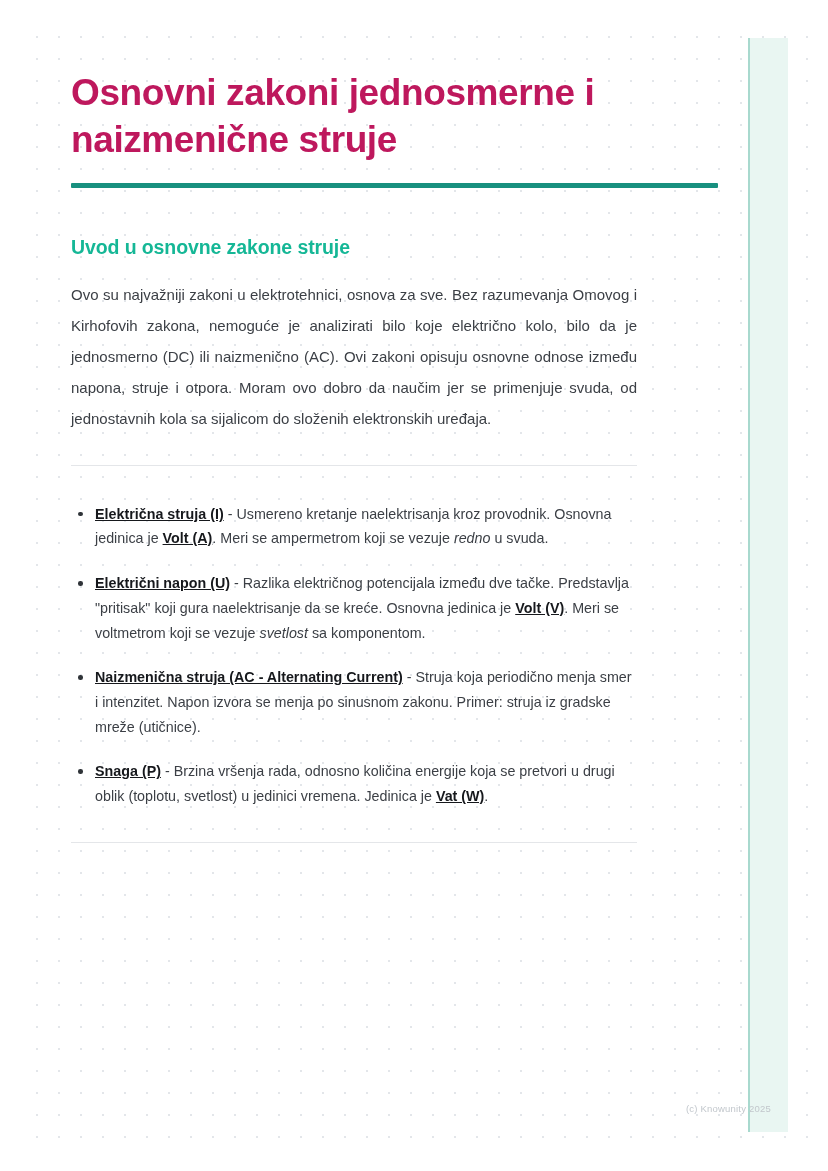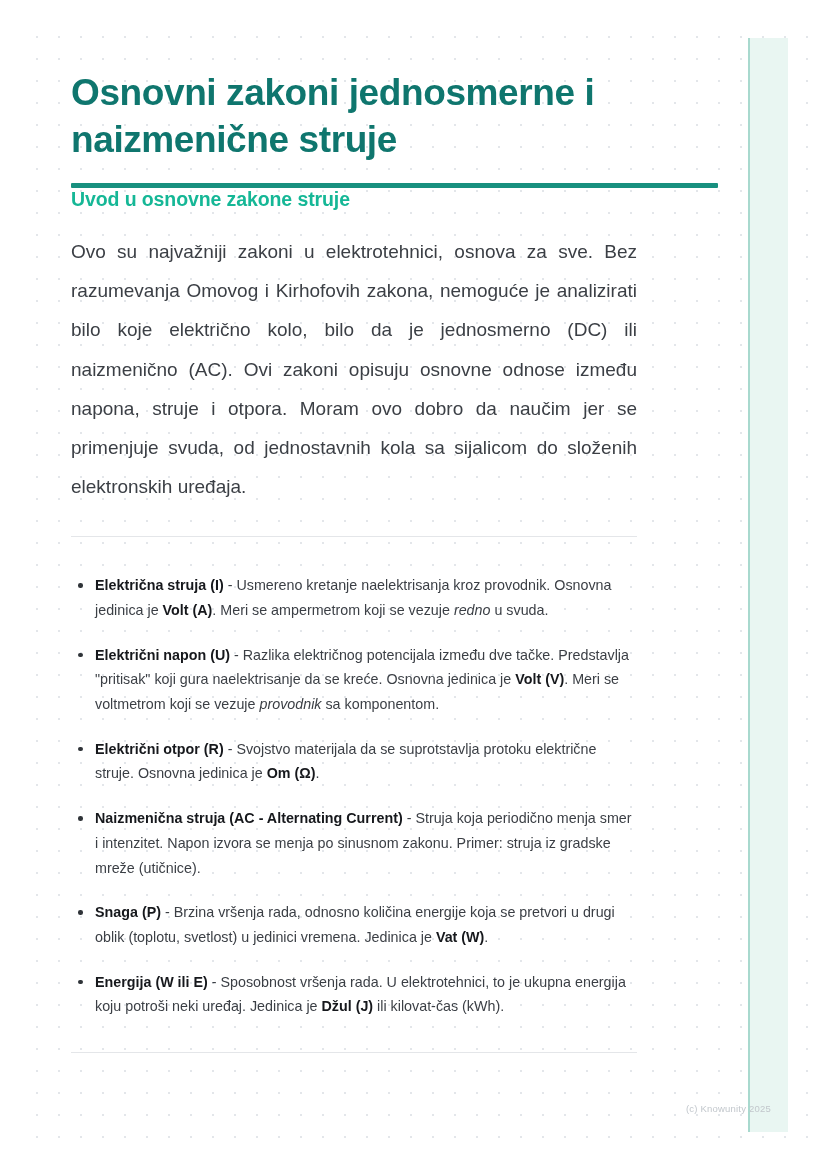--- a/index.html
+++ b/index.html
@@ -52,46 +52,46 @@
     left: 71px;
     top: 70px;
     width: 566px;
   }
 
   h1.doc-title {
     margin: 0;
     font-size: 37px;
     line-height: 1.26;
     font-weight: bold;
-    color: #0f766e;
+    color: #be185d;
     letter-spacing: -0.4px;
     width: 650px;
   }
 
   .title-rule {
     margin-top: 20px;
     width: 647px;
     height: 5px;
     background: #18907f;
     border-radius: 1px;
   }
 
   h2.section-title {
     margin: 0;
     font-size: 19.5px;
     font-weight: bold;
     color: #15b796;
     letter-spacing: -0.1px;
   }
 
-  .intro-wrap { }
+  .intro-wrap { margin-top: 48px; }
 
   p.body-text {
     margin: 21px 0 0 0;
-    font-size: 19px;
+    font-size: 15px;
     line-height: 2.06;
     color: #3b3f45;
     text-align: justify;
     width: 566px;
   }
 
   .divider {
     width: 566px;
     height: 1px;
     background: #e4e6e9;
@@ -117,20 +117,21 @@
     left: 7px;
     top: 10px;
     width: 4.5px;
     height: 4.5px;
     border-radius: 50%;
     background: #2f3338;
   }
   ul.terms li .term {
     font-weight: bold;
     color: #16181c;
+    text-decoration: underline;
   }
   ul.terms li .em {
     font-style: italic;
   }
 
   .footer-note {
     position: absolute;
     left: 686px;
     top: 1103px;
     font-size: 9.5px;
@@ -157,25 +158,23 @@
     <div class="intro-wrap">
       <h2 class="section-title">Uvod u osnovne zakone struje</h2>
       <p class="body-text">Ovo su najvažniji zakoni u elektrotehnici, osnova za sve. Bez razumevanja Omovog i Kirhofovih zakona, nemoguće je analizirati bilo koje električno kolo, bilo da je jednosmerno (DC) ili naizmenično (AC). Ovi zakoni opisuju osnovne odnose između napona, struje i otpora. Moram ovo dobro da naučim jer se primenjuje svuda, od jednostavnih kola sa sijalicom do složenih elektronskih uređaja.</p>
     </div>
 
     <div class="divider" style="margin-top:30px;"></div>
 
     <div style="margin-top:36px;">
       <ul class="terms" id="terms-list" style="margin-top:10px;">
           <li><span class="term">Električna struja (I)</span><span> - Usmereno kretanje naelektrisanja kroz provodnik. Osnovna jedinica je </span><span class="term">Volt (A)</span><span>. Meri se ampermetrom koji se vezuje </span><span class="em">redno</span><span> u svuda.</span></li>
-          <li><span class="term">Električni napon (U)</span><span> - Razlika električnog potencijala između dve tačke. Predstavlja "pritisak" koji gura naelektrisanje da se kreće. Osnovna jedinica je </span><span class="term">Volt (V)</span><span>. Meri se voltmetrom koji se vezuje </span><span class="em">provodnik</span><span> sa komponentom.</span></li>
-          <li><span class="term">Električni otpor (R)</span><span> - Svojstvo materijala da se suprotstavlja protoku električne struje. Osnovna jedinica je </span><span class="term">Om (Ω)</span><span>.</span></li>
+          <li><span class="term">Električni napon (U)</span><span> - Razlika električnog potencijala između dve tačke. Predstavlja "pritisak" koji gura naelektrisanje da se kreće. Osnovna jedinica je </span><span class="term">Volt (V)</span><span>. Meri se voltmetrom koji se vezuje </span><span class="em">svetlost</span><span> sa komponentom.</span></li>
           <li><span class="term">Naizmenična struja (AC - Alternating Current)</span><span> - Struja koja periodično menja smer i intenzitet. Napon izvora se menja po sinusnom zakonu. Primer: struja iz gradske mreže (utičnice).</span></li>
           <li><span class="term">Snaga (P)</span><span> - Brzina vršenja rada, odnosno količina energije koja se pretvori u drugi oblik (toplotu, svetlost) u jedinici vremena. Jedinica je </span><span class="term">Vat (W)</span><span>.</span></li>
-          <li><span class="term">Energija (W ili E)</span><span> - Sposobnost vršenja rada. U elektrotehnici, to je ukupna energija koju potroši neki uređaj. Jedinica je </span><span class="term">Džul (J)</span><span> ili kilovat-čas (kWh).</span></li>
         </ul>
     </div>
 
     <div class="divider" style="margin-top:33px;"></div>
 
 
   </div>
 
   <div class="footer-note">(c) Knowunity 2025</div>
 

